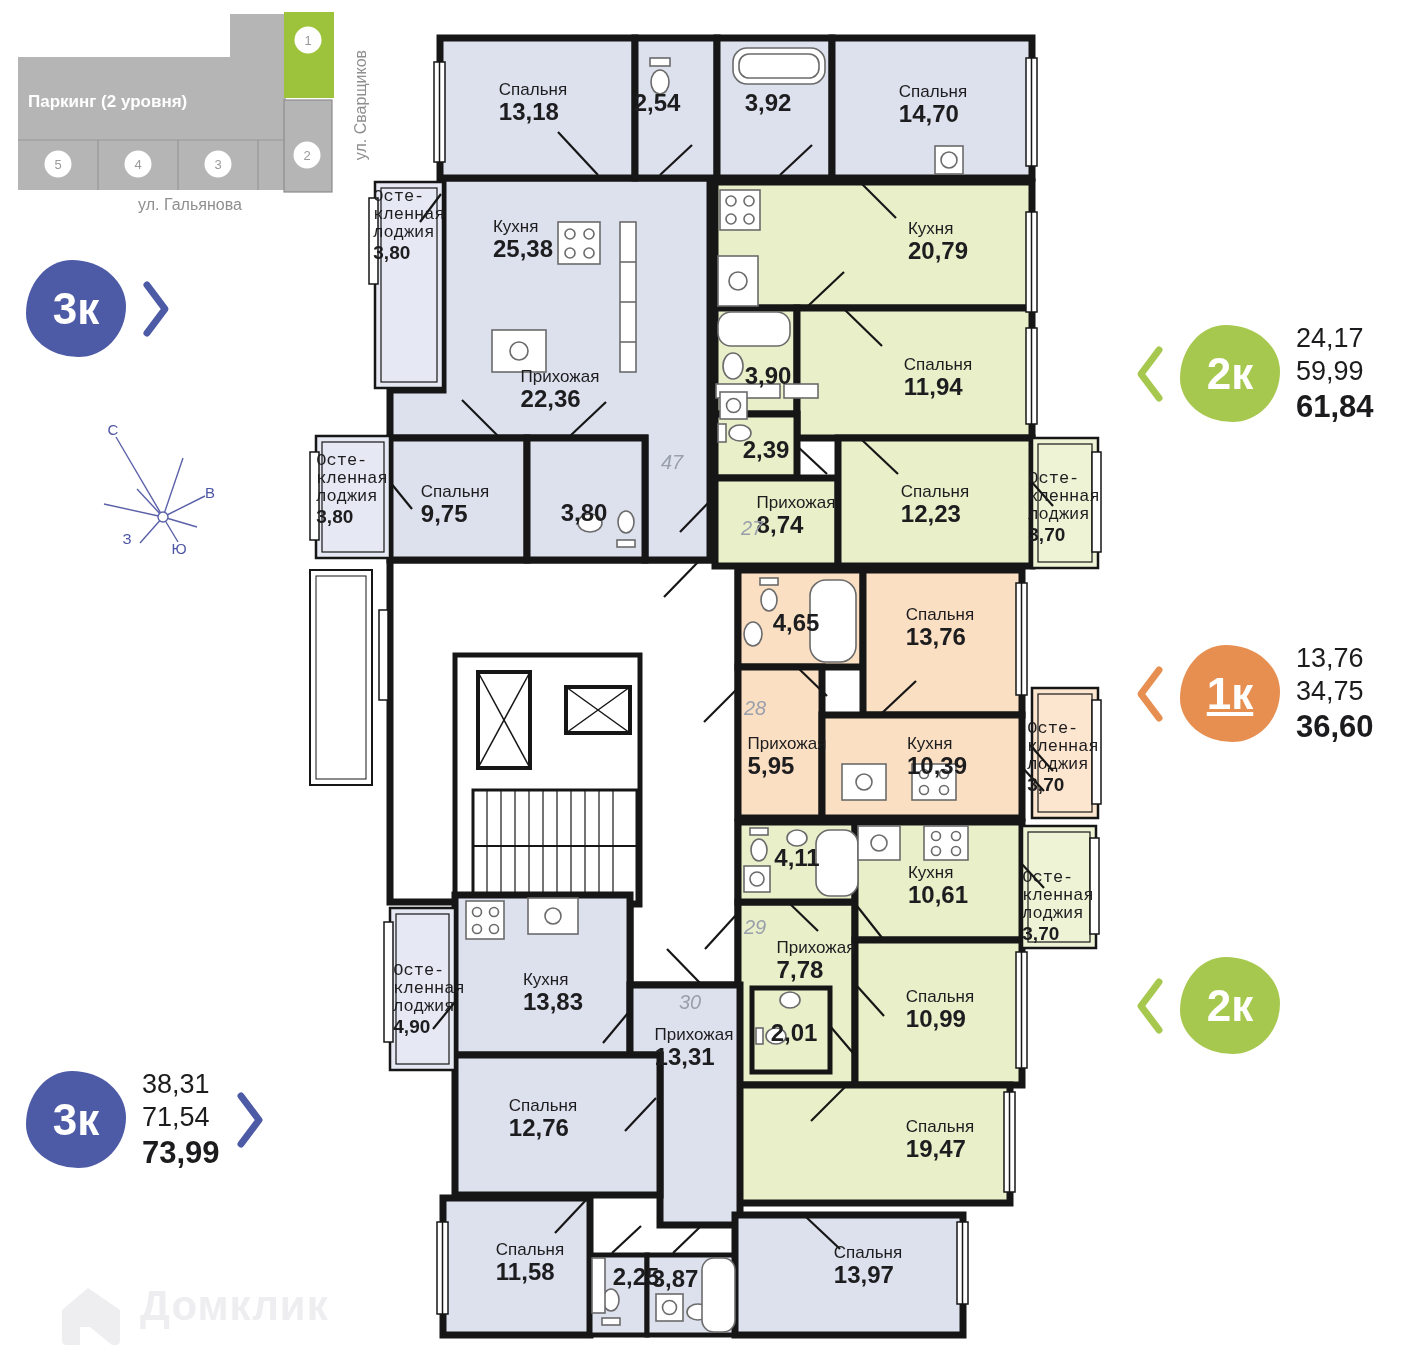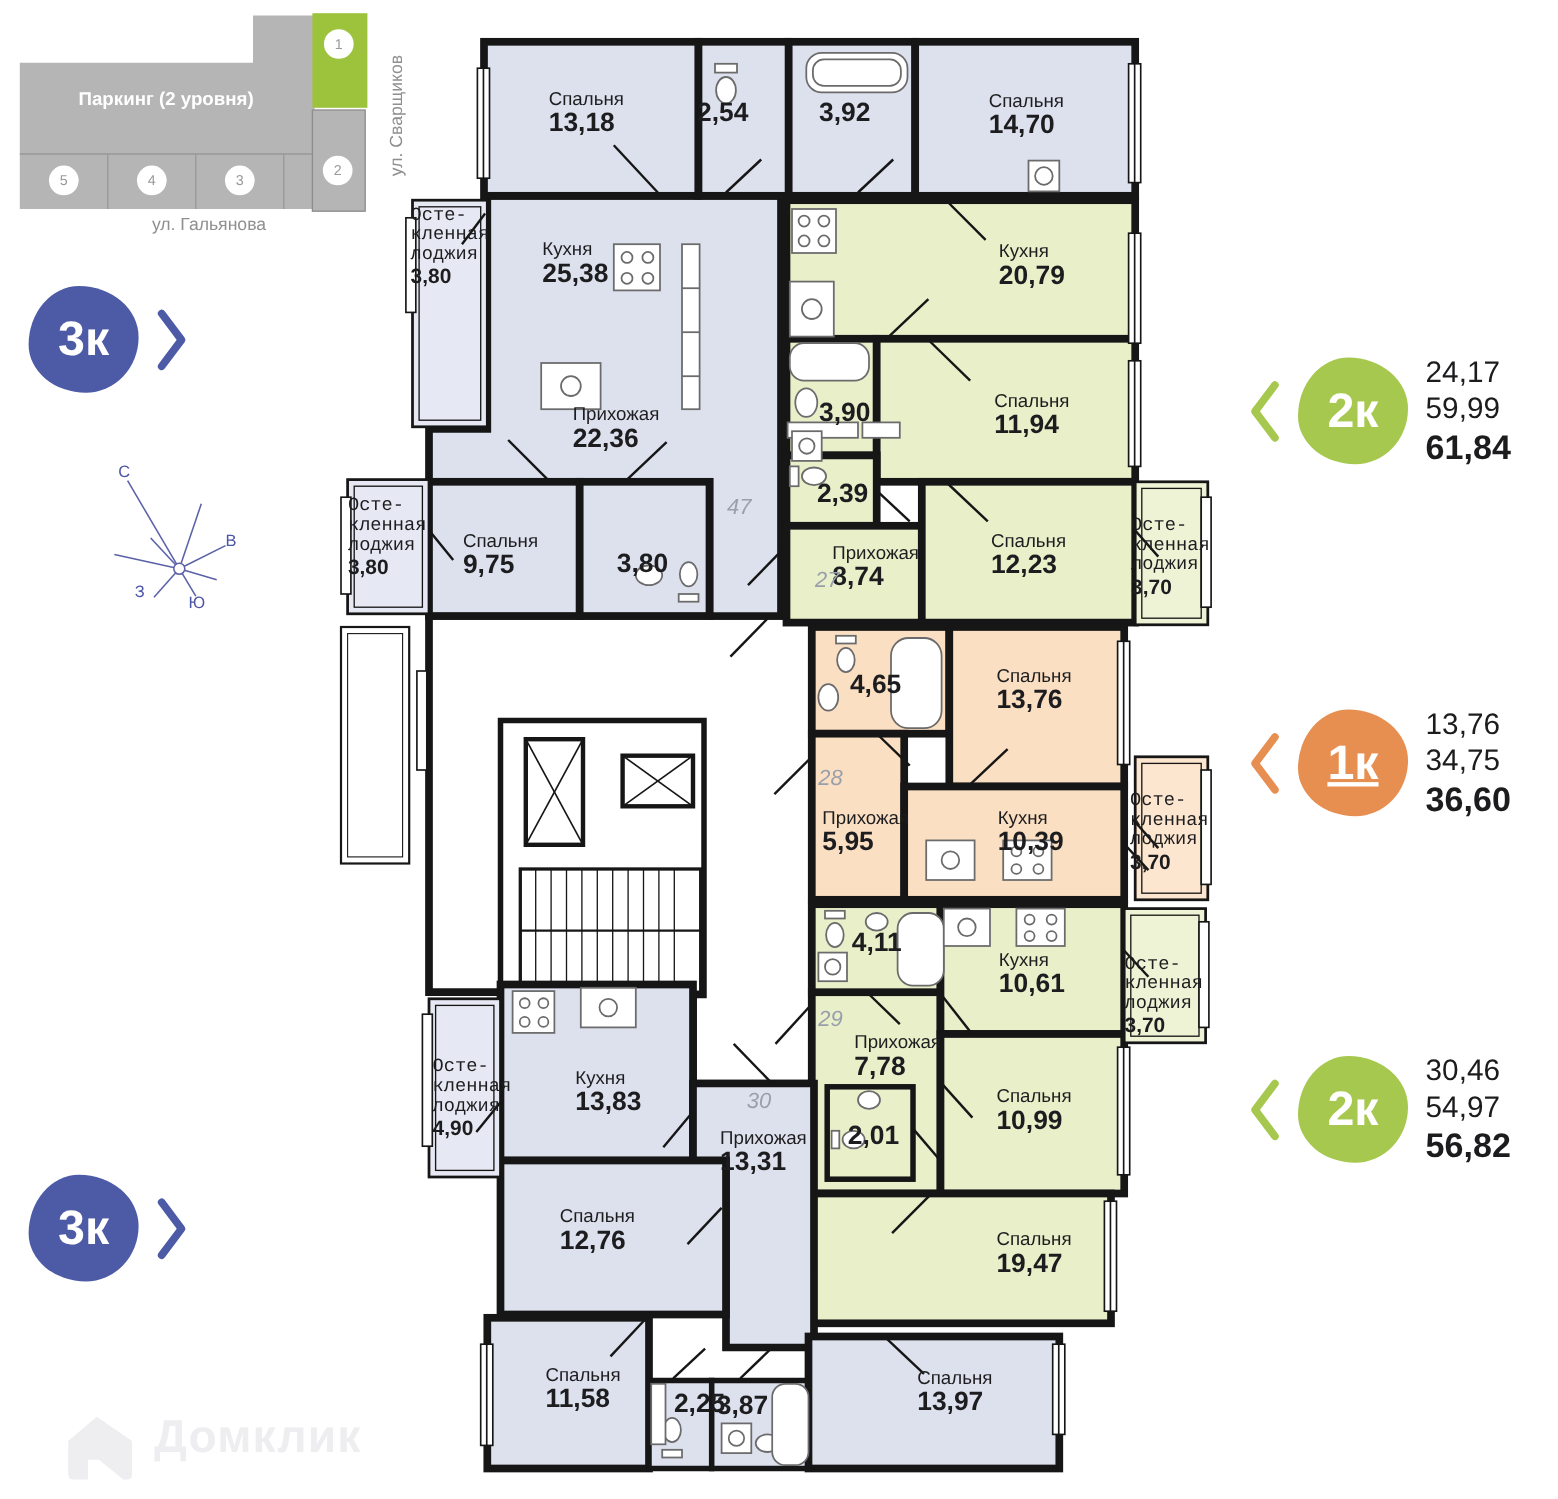--- a/index.html
+++ b/index.html
@@ -18,21 +18,21 @@
             font-style:italic;color:#9aa0ab;}
   
   .badge-row{position:absolute;display:flex;align-items:center;gap:16px;}
   .blob{width:100px;height:97px;border-radius:46% 54% 48% 52%/55% 48% 52% 45%;
         display:flex;align-items:center;justify-content:center;color:#fff;
         font-size:44px;font-weight:bold;flex:0 0 auto;}
   .vals{line-height:1.22;font-size:27px;color:#1c1c1e;}
   .vals .tot{font-size:31px;font-weight:bold;}
   .chev{fill:none;stroke-width:7;stroke-linecap:round;stroke-linejoin:round;}
   
-  .parking-label{left:28px;top:80px;width:246px;text-align:center;color:#fff;
+  .parking-label{left:28px;top:92px;width:246px;text-align:left;color:#fff;
                  font-weight:bold;font-size:17px;}
   .street-v{left:352px;top:190px;transform:rotate(-90deg);transform-origin:0 0;
             width:170px;text-align:center;color:#8f8f8f;font-size:16px;}
   .street-h{left:100px;top:196px;width:180px;text-align:center;color:#8f8f8f;font-size:16px;}
   .bnum{position:absolute;width:27px;height:27px;border-radius:50%;background:#fff;
         transform:translate(-50%,-50%);display:flex;align-items:center;justify-content:center;
         font-size:13px;color:#9a9a9a;}
   .compass-letter{position:absolute;transform:translate(-50%,-50%);font-size:15px;color:#4d55a5;}
   
   .watermark{left:52px;top:1282px;display:flex;align-items:center;gap:14px;color:#eeeef1;}
@@ -413,20 +413,25 @@
     </div>
   <svg width="28" height="60" viewBox="0 0 28 60">
     <polyline class="chev" points="5,6 23,30 5,54" style="stroke: rgb(77, 91, 167);"></polyline>
   </svg>
 </div>
 
 <div class="badge-row" style="left:26px;top:1068px">
   <div class="blob" style="background: rgb(77, 91, 167);">
       <span>3к</span>
     </div>
+  <div class="vals">
+    <div>38,31</div>
+    <div>71,54</div>
+    <div class="tot">73,99</div>
+  </div>
   <svg width="28" height="60" viewBox="0 0 28 60">
     <polyline class="chev" points="5,6 23,30 5,54" style="stroke: rgb(77, 91, 167);"></polyline>
   </svg>
 </div>
 
 <div class="badge-row" style="left:1136px;top:322px">
   <svg width="28" height="60" viewBox="0 0 28 60">
     <polyline class="chev" points="23,6 5,30 23,54" style="stroke: rgb(167, 200, 78);"></polyline>
   </svg>
   <div class="blob" style="background: rgb(167, 200, 78);">
@@ -453,25 +458,20 @@
   </div>
 </div>
 
 <div class="badge-row" style="left:1136px;top:957px">
   <svg width="28" height="60" viewBox="0 0 28 60">
     <polyline class="chev" points="23,6 5,30 23,54" style="stroke: rgb(167, 200, 78);"></polyline>
   </svg>
   <div class="blob" style="background: rgb(167, 200, 78);">
       <span>2к</span>
     </div>
-  <div class="vals">
-    <div>30,46</div>
-    <div>54,97</div>
-    <div class="tot">56,82</div>
-  </div>
 </div>
 
 <div>
     <div class="room-label" style="left: 533px; top: 103px;">
       <div class="rname">Спальня</div>
       <div class="rarea">13,18</div>
     </div>
     <div class="room-label" style="left: 657px; top: 103px;">
       <div class="rarea">2,54</div>
     </div>

